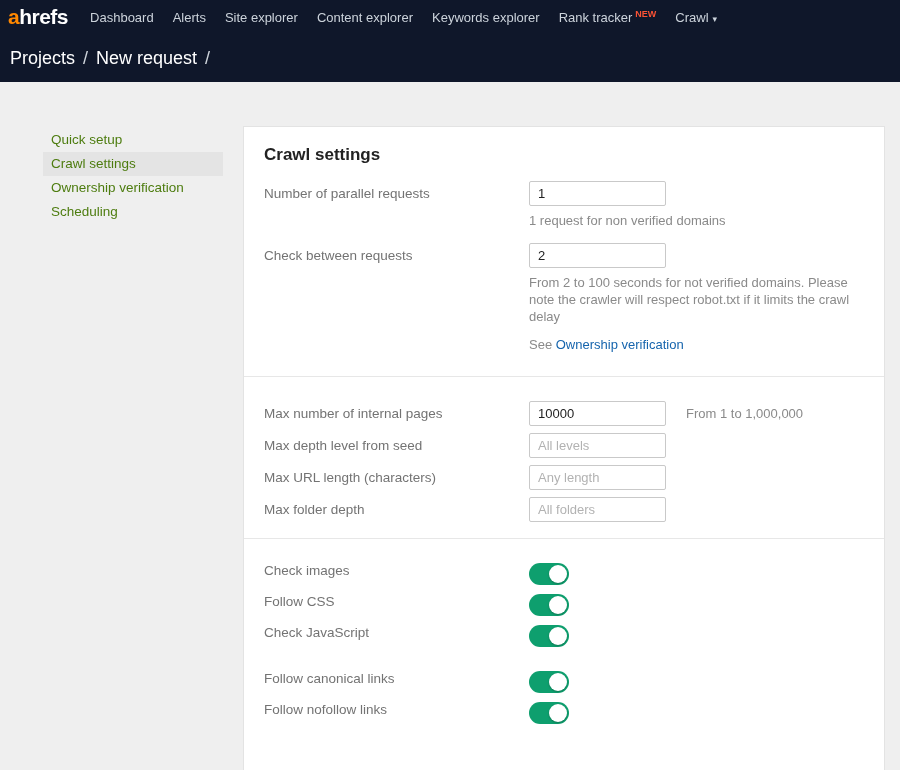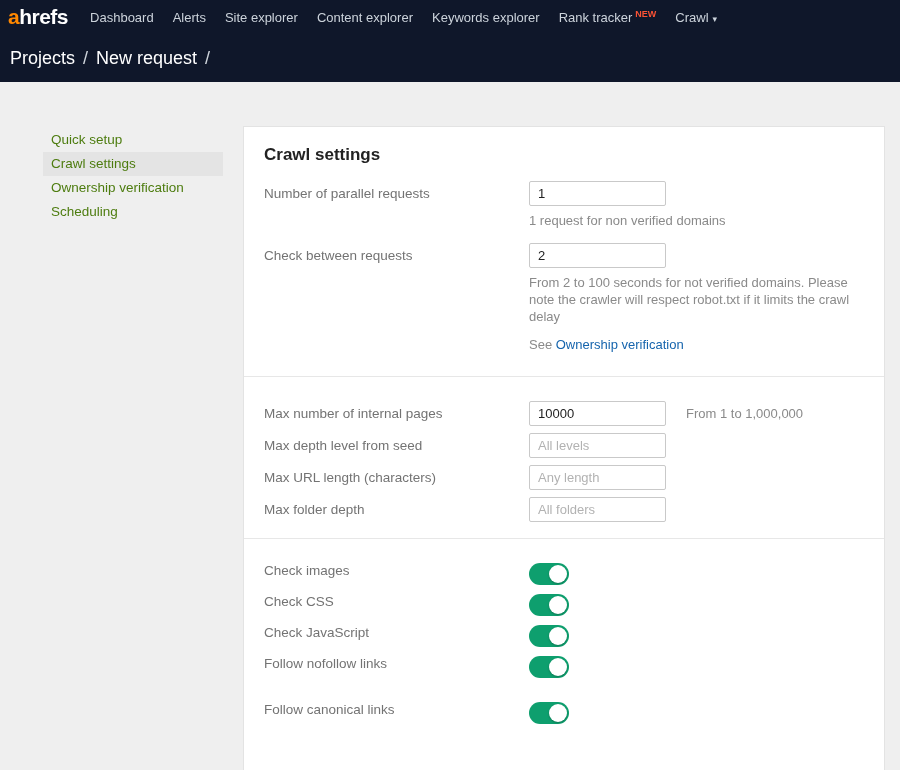--- a/index.html
+++ b/index.html
@@ -148,39 +148,39 @@
 
     <hr class="divider d2">
 
     <div class="toggle-row">
       <div class="form-label">Check images</div>
       <span class="toggle on">
           <span class="knob"></span>
         </span>
     </div>
     <div class="toggle-row">
-      <div class="form-label">Check CSS</div>
+      <div class="form-label">Follow CSS</div>
       <span class="toggle on">
           <span class="knob"></span>
         </span>
     </div>
     <div class="toggle-row">
       <div class="form-label">Check JavaScript</div>
       <span class="toggle on">
           <span class="knob"></span>
         </span>
     </div>
 
-    <div class="toggle-row">
-      <div class="form-label">Follow nofollow links</div>
+    <div class="toggle-row group-gap">
+      <div class="form-label">Follow canonical links</div>
       <span class="toggle on">
           <span class="knob"></span>
         </span>
     </div>
-    <div class="toggle-row group-gap">
-      <div class="form-label">Follow canonical links</div>
+    <div class="toggle-row">
+      <div class="form-label">Follow nofollow links</div>
       <span class="toggle on">
           <span class="knob"></span>
         </span>
     </div>
 
   </main>
 </div>
 
 </body></html>

